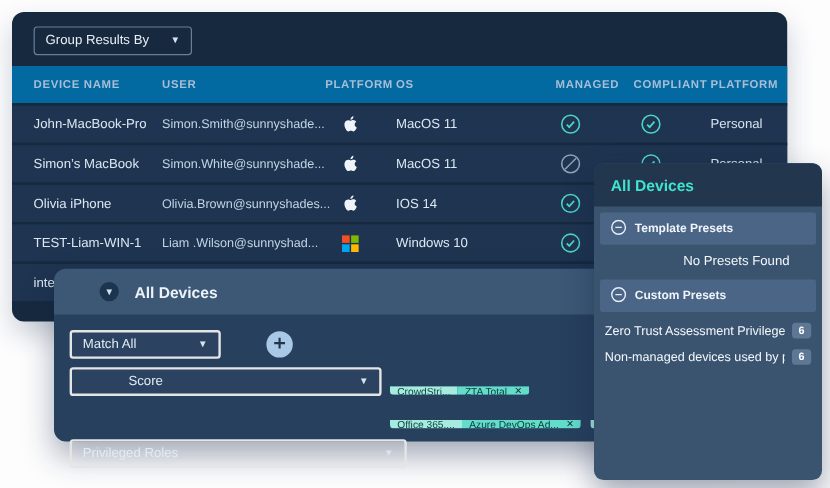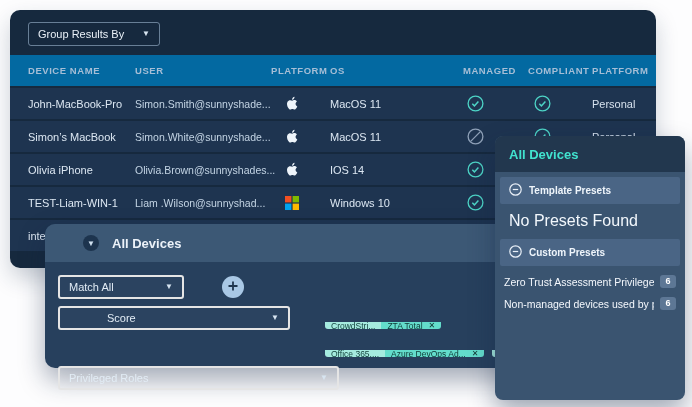--- a/index.html
+++ b/index.html
@@ -54,21 +54,21 @@
     width:16px; height:16px; border-radius:50%; background:#1d344e;
     display:flex; align-items:center; justify-content:center;
     color:#cfe0ef; font-size:8px; cursor:pointer;
   }
   .dd{
     position:absolute; height:24px; border:2px solid #e5e5e5; border-radius:3px;
     display:flex; align-items:center; justify-content:space-between;
     padding:0 9px; color:#e2ecf5; font-size:11px; cursor:pointer; background:rgba(255,255,255,0.02);
   }
   .dd-match{ left:13px; top:51px; width:126px; }
-  .dd-score{ left:13px; top:82px;  width:232px;padding-left:47px; }
+  .dd-score{ left:13px; top:82px;  width:260px;padding-left:47px; }
   .dd-priv { left:13px; top:110px; width:281px;margin-top:32px; }
   .plus-btn{
     position:absolute; left:177px; top:52px; width:22px; height:22px;
     border-radius:50%; background:#a9c8e5; border:none; cursor:pointer;
     display:flex; align-items:center; justify-content:center;
   }
   .chips{ position:absolute; left:280px; display:flex; gap:8px; }
   .chips-score{ top:83px; } .chips-priv{ top:111px; }
   .chip{ display:flex; height:22px; border-radius:3px; overflow:hidden; cursor:pointer; }
   .seg{ display:flex; align-items:center; padding:0 6px; font-size:8.5px; white-space:nowrap;margin-top:15px; }
@@ -84,21 +84,21 @@
   .p-title{
     height:36px; background:#22374e; border-radius:8px 8px 0 0;
     display:flex; align-items:center; padding-left:14px;
     color:#41e3cf; font-size:13px; font-weight:bold;
   }
   .p-bar{
     margin:5px 5px 0; height:27px; background:#4a6585; border-radius:2px;
     display:flex; align-items:center; gap:7px; padding-left:9px;
     color:#eff5fb; font-size:10px; font-weight:bold; cursor:pointer;
   }
-  .p-empty{ padding:8px 14px 4px; color:#f2f7fc; font-size:16px; }
+  .p-empty{ padding:8px 27px 4px; color:#f2f7fc; font-size:11px;text-align:right; }
   .p-item{
     padding:9px 9px 0; display:flex; justify-content:space-between; align-items:center;
     color:#f4f8fd; font-size:10.5px; cursor:pointer;
   }
   .p-item span:first-child{ white-space:nowrap; overflow:hidden; max-width:150px; }
   .badge{
     min-width:16px; height:13px; background:#5d7795; border-radius:3px;
     color:#fff; font-size:9px; font-weight:bold; line-height:13px; text-align:center;
     padding:0 2px;
   }

